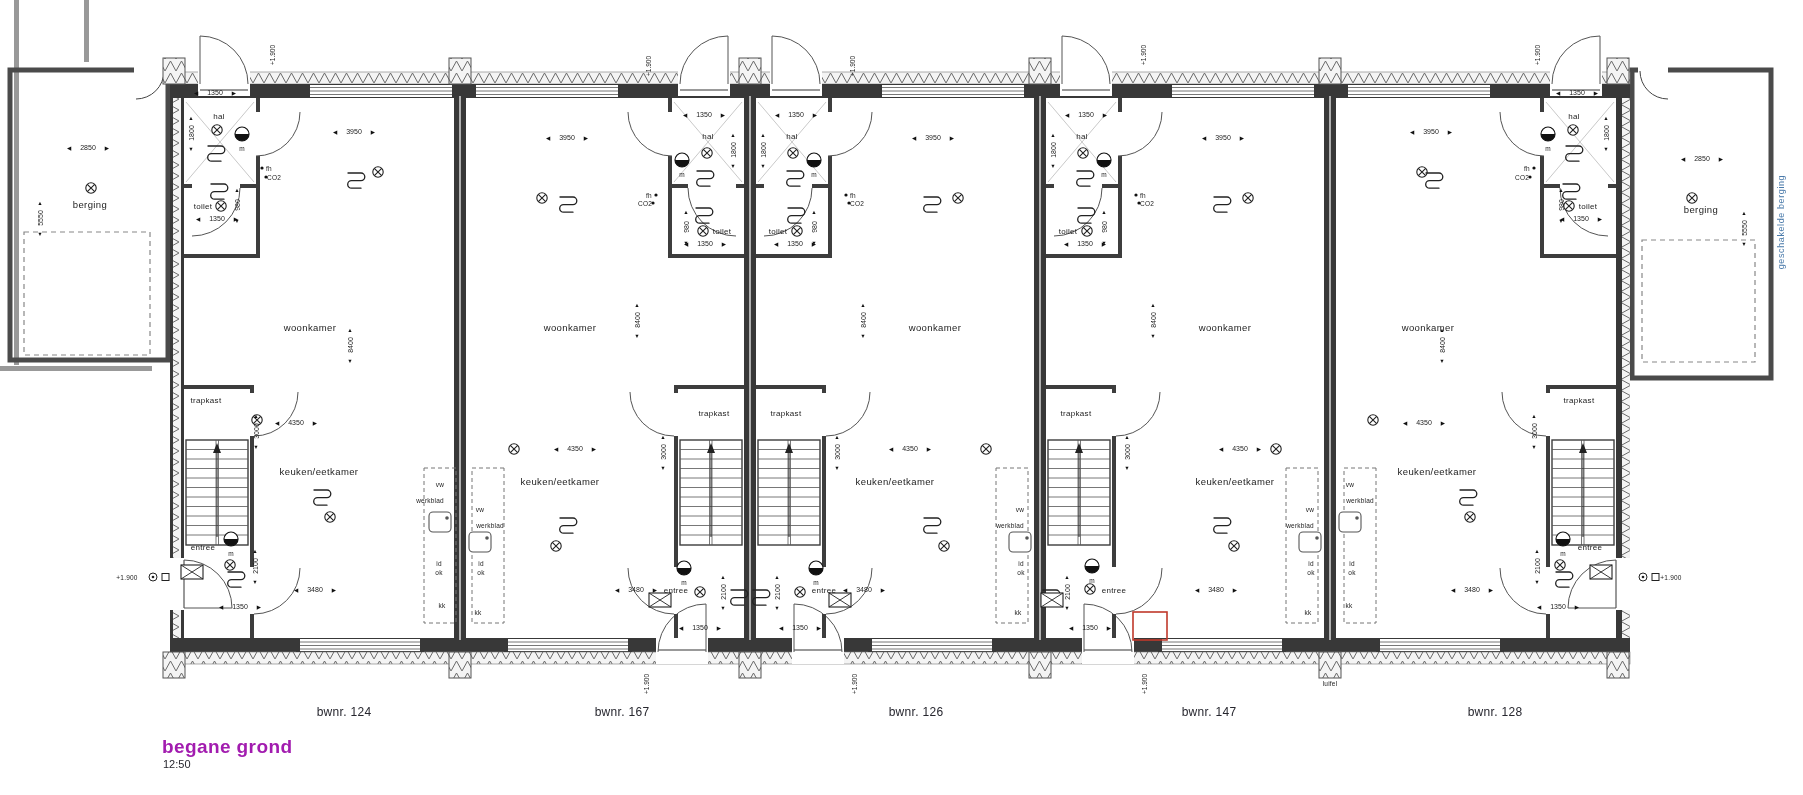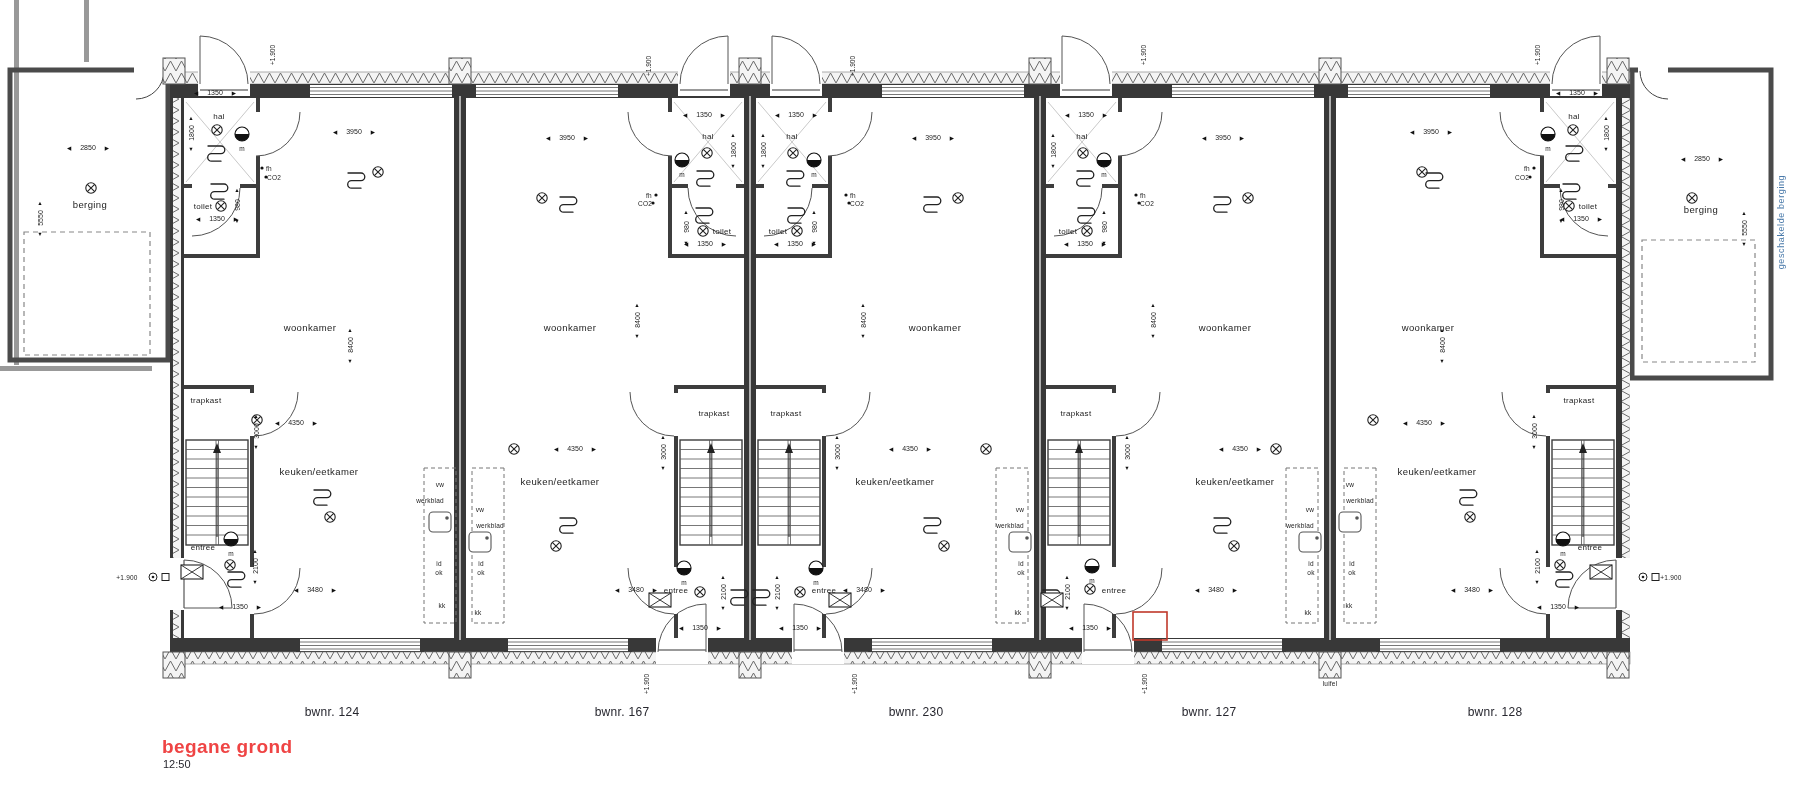--- a/index.html
+++ b/index.html
@@ -12,21 +12,21 @@
   .ann.room-sm{font-size:8px;letter-spacing:.3px;}
   .ann.dim{font-size:7px;display:flex;align-items:center;gap:9px;}
   .ann.dim .tri{font-size:5.5px;color:#111;}
   .ann.dimv{font-size:7px;display:flex;flex-direction:column;align-items:center;gap:1px;}
   .ann.dimv .tri{font-size:5.5px;color:#111;}
   .ann.dimv .num{display:inline-block;transform:rotate(-90deg);padding:8px 0;}
   .ann.tiny{font-size:6.5px;letter-spacing:.2px;}
   .ann.tinyv{font-size:6.5px;transform:translate(-50%,-50%) rotate(-90deg);}
   .ann.blue{font-size:9px;letter-spacing:.6px;transform:translate(-50%,-50%) rotate(-90deg);}
   .unit-label{position:absolute;transform:translate(-50%,-50%);font-size:12px;letter-spacing:.3px;color:#26262e;}
-  .title{position:absolute;left:162px;top:736px;font-size:19px;font-weight:600;letter-spacing:.4px;color:#ef4444;}
+  .title{position:absolute;left:162px;top:736px;font-size:19px;font-weight:600;letter-spacing:.4px;color:#a21caf;}
   .scale{position:absolute;left:163px;top:758px;font-size:11px;color:#26262e;}
 </style>
 </head>
 <body>
 
 <div class="canvas">
 
   <svg class="plan" width="1803" height="795" viewBox="0 0 1803 795">
     <defs>
       <pattern id="hz" width="11" height="12" patternUnits="userSpaceOnUse">
@@ -875,21 +875,21 @@
       <div class="ann tinyv" style="left: 648px; top: 66px;">+1.900</div>
       <div class="ann tinyv" style="left: 852px; top: 66px;">+1.900</div>
       <div class="ann tinyv" style="left: 1143px; top: 55px;">+1.900</div>
       <div class="ann tinyv" style="left: 1537px; top: 55px;">+1.900</div>
       <div class="ann tinyv" style="left: 646px; top: 684px;">+1.900</div>
       <div class="ann tinyv" style="left: 854px; top: 684px;">+1.900</div>
       <div class="ann tinyv" style="left: 1144px; top: 684px;">+1.900</div>
       <div class="ann blue" style="left: 1781px; top: 222px; color: rgb(74, 122, 170);">geschakelde berging</div>
     </div>
 
-  <div class="unit-label" style="left:332px;top:712px">bwnr. 124</div>
+  <div class="unit-label" style="left:344px;top:712px">bwnr. 124</div>
   <div class="unit-label" style="left:622px;top:712px">bwnr. 167</div>
-  <div class="unit-label" style="left:916px;top:712px">bwnr. 230</div>
-  <div class="unit-label" style="left:1209px;top:712px">bwnr. 127</div>
+  <div class="unit-label" style="left:916px;top:712px">bwnr. 126</div>
+  <div class="unit-label" style="left:1209px;top:712px">bwnr. 147</div>
   <div class="unit-label" style="left:1495px;top:712px">bwnr. 128</div>
 
   <div class="title">begane grond</div>
   <div class="scale">12:50</div>
 </div>
 
 </body></html>

